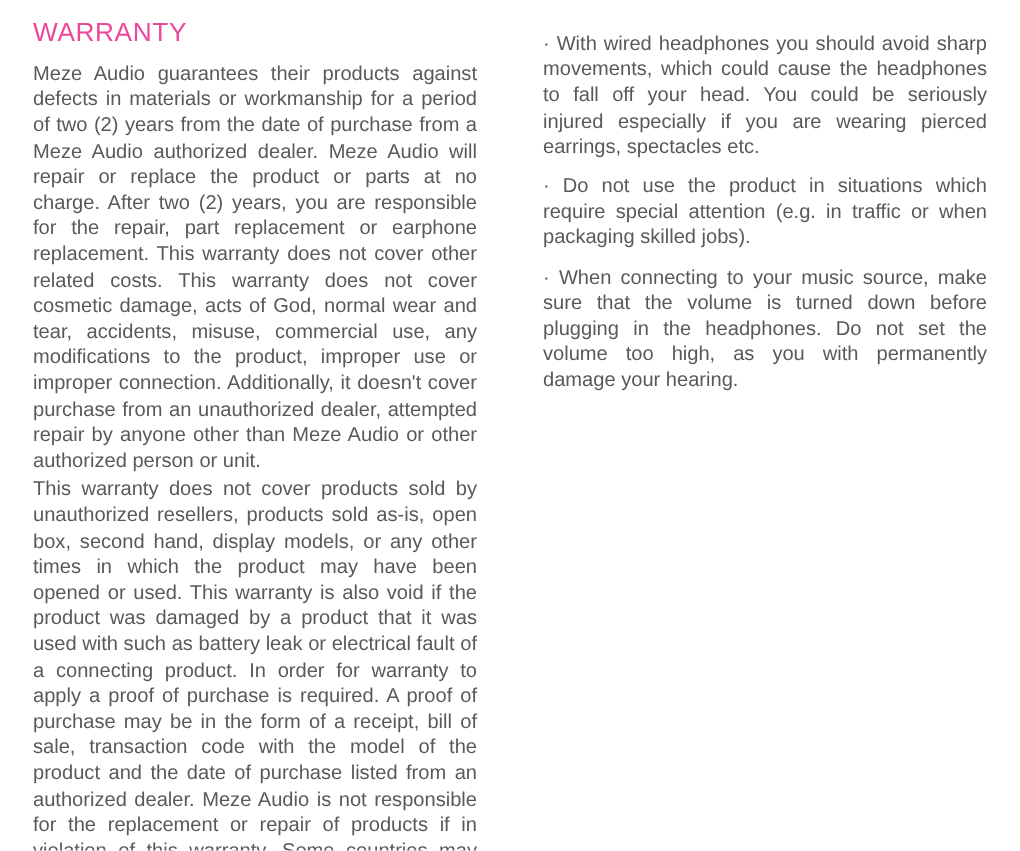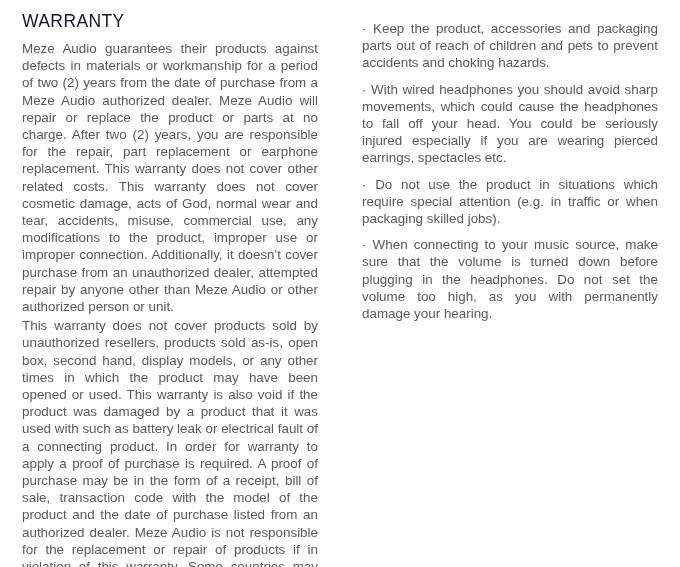--- a/index.html
+++ b/index.html
@@ -13,21 +13,21 @@
   .page {
     display: flex;
     padding: 11px 22px 0 22px;
     gap: 44px;
   }
   .col { width: 296px; }
   .col-title {
     font-size: 17.5px;
     font-weight: 500;
     letter-spacing: 0.4px;
-    color: #0f172a;
+    color: #ec4899;
     margin-bottom: 8px;
   }
   .body-text {
     font-size: 13.4px;
     line-height: 17.2px;
     color: #58595b;
     text-align: justify;
   }
   .warranty-para + .warranty-para { margin-top: 2px; }
   .safety-item { padding-top: 9px; }
@@ -39,21 +39,20 @@
 <div class="page">
 
   <section class="col">
     <h1 class="col-title">WARRANTY</h1>
     <p class="body-text warranty-para">Meze Audio guarantees their products against defects in materials or workmanship for a period of two (2) years from the date of purchase from a Meze Audio authorized dealer. Meze Audio will repair or replace the product or parts at no charge. After two (2) years, you are responsible for the repair, part replacement or earphone replacement. This warranty does not cover other related costs. This warranty does not cover cosmetic damage, acts of God, normal wear and tear, accidents, misuse, commercial use, any modifications to the product, improper use or improper connection. Additionally, it doesn't cover purchase from an unauthorized dealer, attempted repair by anyone other than Meze Audio or other authorized person or unit.</p>
     <p class="body-text warranty-para">This warranty does not cover products sold by unauthorized resellers, products sold as-is, open box, second hand, display models, or any other times in which the product may have been opened or used. This warranty is also void if the product was damaged by a product that it was used with such as battery leak or electrical fault of a connecting product. In order for warranty to apply a proof of purchase is required. A proof of purchase may be in the form of a receipt, bill of sale, transaction code with the model of the product and the date of purchase listed from an authorized dealer. Meze Audio is not responsible for the replacement or repair of products if in violation of this warranty. Some countries may have other restrictions on warranties.</p>
   </section>
 
   <section class="col">
 
-    <p class="body-text safety-item"><span class="dot">·</span> <span>Keep the product, accessories and packaging parts out of reach of children and pets to prevent accidents and choking hazards.</span></p>
 
     <p class="body-text safety-item"><span class="dot">·</span> <span>With wired headphones you should avoid sharp movements, which could cause the headphones to fall off your head. You could be seriously injured especially if you are wearing pierced earrings, spectacles etc.</span></p>
 
     <p class="body-text safety-item"><span class="dot">·</span> <span>Do not use the product in situations which require special attention  (e.g. in traffic or when packaging skilled jobs).</span></p>
 
 
 
 
     <p class="body-text safety-item"><span class="dot">·</span> <span>When connecting to your music source, make sure that the volume is turned down before plugging in the headphones.  Do not set the volume too high, as you with permanently damage your hearing.</span></p>
   </section>

